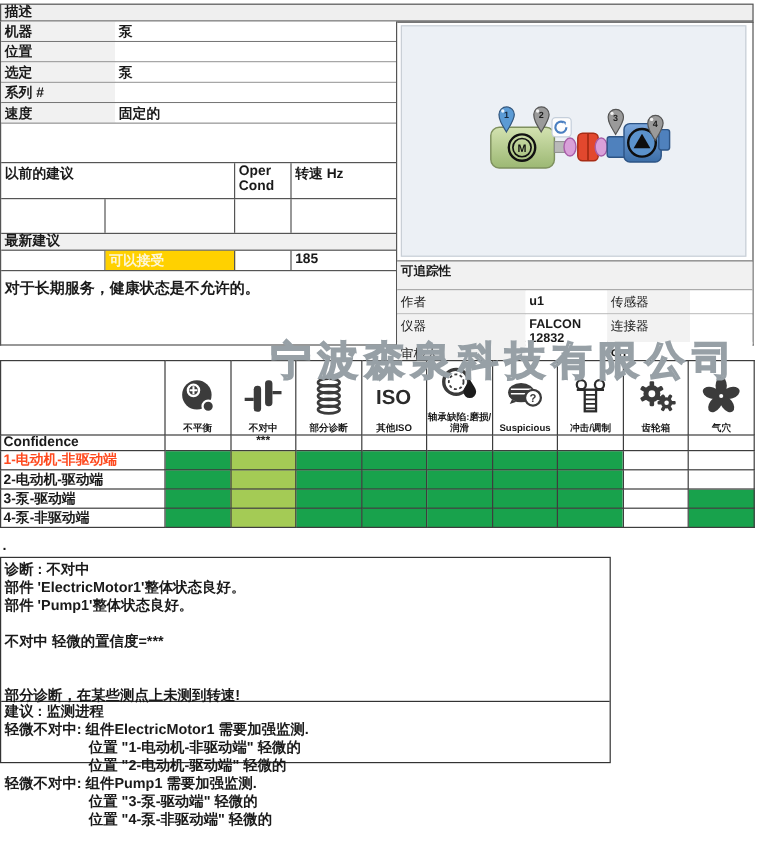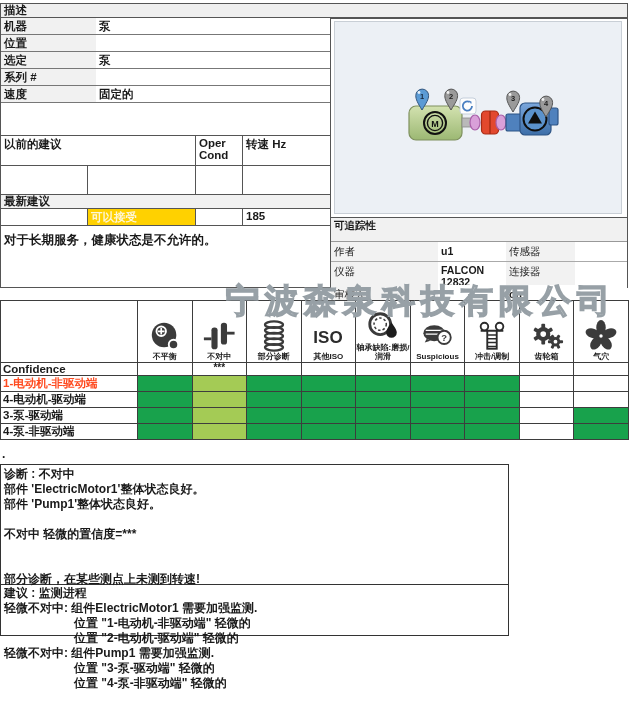--- a/index.html
+++ b/index.html
@@ -66,21 +66,21 @@
     pointer-events:none;
   }
 
   
   .fm { left:0; top:300px; width:629px; border-collapse:collapse; table-layout:fixed; }
   .fm th, .fm td { border:1px solid #3d3d3d; padding:0; }
   .fm col.c0 { width:137px; }
   .fm th { background:#fff; vertical-align:bottom; }
   .icon-cell { display:flex; flex-direction:column; align-items:center; justify-content:flex-end; height:61px; padding-bottom:1px; }
   .icon-cell svg { display:block; }
-  .icon-label { font-size:8px; font-weight:700; line-height:8.5px; text-align:center; margin-top:0; word-break:break-all; }
+  .icon-label { font-size:8px; font-weight:700; line-height:8.5px; text-align:center; margin-top:6px; word-break:break-all; }
   .fm .rowlabel { font-size:11.5px; font-weight:700; text-align:left; padding:0 0 0 2px; background:#fff; white-space:nowrap; overflow:hidden; }
   .fm .hl { color:#ff4a1f; }
   .fm .ccell { font-size:10px; font-weight:700; text-align:center; vertical-align:top; line-height:9px; }
   .fm tr.conf td { height:13px; }
   .fm tr.datar td { height:15px; }
 
   
   .dot-line { left:2px; top:447px; font-size:12px; font-weight:700; }
   .bottom-box { left:0; top:464px; width:509px; height:172px; border:1px solid #333; font-size:12px; font-weight:600; }
   .sec1 { padding:2px 0 0 3px; height:120px; border-bottom:1px solid #333; }
@@ -399,21 +399,21 @@
           <td style="background: rgb(164, 203, 85);"></td>
           <td style="background: rgb(24, 162, 76);"></td>
           <td style="background: rgb(24, 162, 76);"></td>
           <td style="background: rgb(24, 162, 76);"></td>
           <td style="background: rgb(24, 162, 76);"></td>
           <td style="background: rgb(24, 162, 76);"></td>
           <td style="background: rgb(255, 255, 255);"></td>
           <td style="background: rgb(255, 255, 255);"></td>
         </tr>
         <tr class="datar">
-          <td class="rowlabel">4-电动机-驱动端</td>
+          <td class="rowlabel">2-电动机-驱动端</td>
           <td style="background: rgb(24, 162, 76);"></td>
           <td style="background: rgb(164, 203, 85);"></td>
           <td style="background: rgb(24, 162, 76);"></td>
           <td style="background: rgb(24, 162, 76);"></td>
           <td style="background: rgb(24, 162, 76);"></td>
           <td style="background: rgb(24, 162, 76);"></td>
           <td style="background: rgb(24, 162, 76);"></td>
           <td style="background: rgb(255, 255, 255);"></td>
           <td style="background: rgb(255, 255, 255);"></td>
         </tr>

